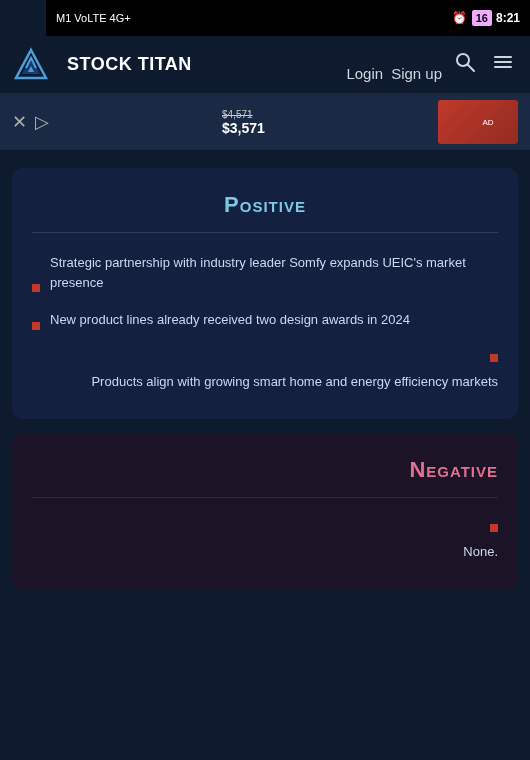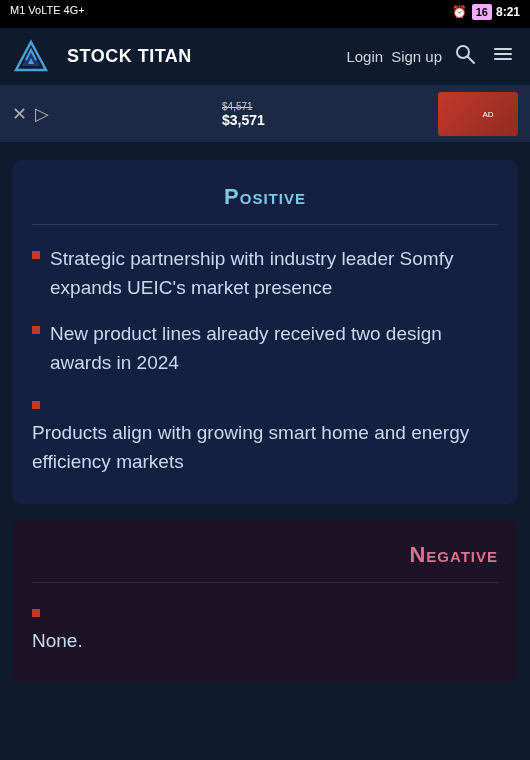--- a/index.html
+++ b/index.html
@@ -14,22 +14,23 @@
     }
 
     
     .status-bar {
       background: #000;
       color: #fff;
       font-size: 12px;
       padding: 4px 10px;
       display: flex;
       justify-content: space-between;
-      align-items: flex-start;
-      height: 28px;
+      align-items: center;
+      height: 36px;
+      margin-left: 46px;
     }
     .status-left { display: flex; align-items: center; gap: 3px; font-size: 11px; }
     .status-right { display: flex; align-items: center; gap: 4px; font-size: 12px; font-weight: 600; }
 
     
     .navbar {
       background: #0e1a2e;
       display: flex;
       align-items: center;
       padding: 0 12px;
@@ -47,21 +48,21 @@
       height: 38px;
     }
     .nav-logo-text {
       color: #fff;
       font-size: 18px;
       font-weight: 700;
       letter-spacing: 0.5px;
     }
     .nav-links {
       display: flex;
-      align-items: center;
+      align-items: flex-end;
       gap: 8px;
     }
     .nav-link {
       color: #cdd5e0;
       font-size: 15px;
       text-decoration: none;
       cursor: pointer;
     }
     .nav-icon-btn {
       background: none;
@@ -137,24 +138,24 @@
       border: none;
       border-top: 1px solid #2a3d5c;
       margin-bottom: 20px;
     }
     .bullet-list {
       list-style: none;
       padding: 0;
     }
     .bullet-list li {
       display: flex;
-      align-items: flex-start;
+      align-items: flex-end;
       gap: 10px;
       color: #c8d8ee;
-      font-size: 19px;
+      font-size: 13px;
       line-height: 1.5;
       margin-bottom: 18px;
     }
     .bullet-list li:last-child { margin-bottom: 0; flex-direction: column; }
     .bullet-square {
       width: 8px;
       height: 8px;
       background: #c0392b;
       flex-shrink: 0;
       margin-top: 6px;

